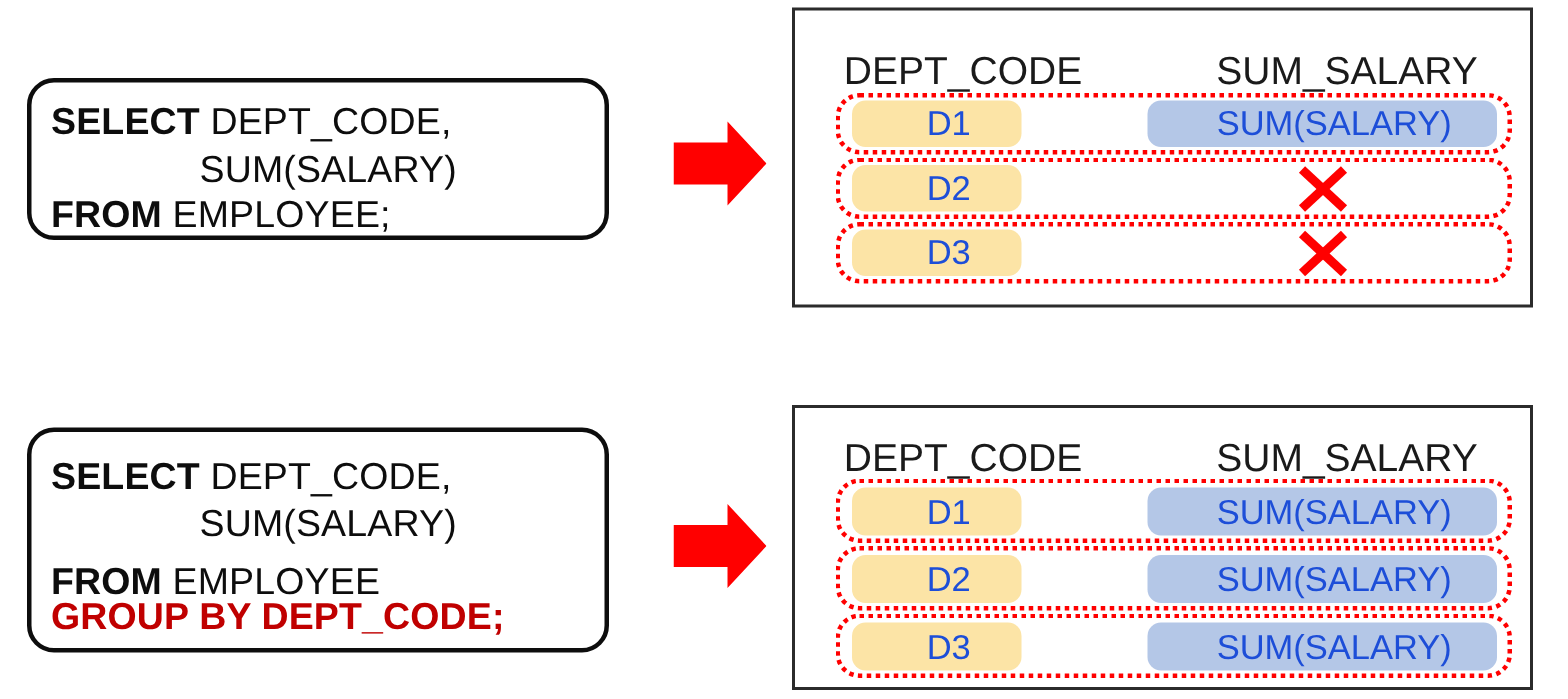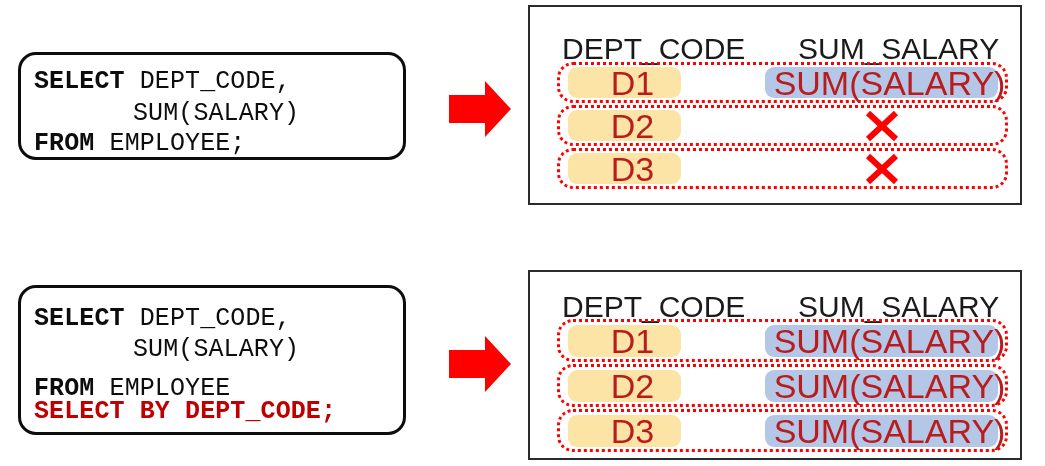--- a/index.html
+++ b/index.html
@@ -28,21 +28,20 @@
     border-radius: 18px;
     background: #ffffff;
   }
   .sql-line {
     position: absolute;
     white-space: pre;
     font-size: 25px;
     line-height: 1;
     color: #0d0d0d;
     letter-spacing: .1px;
-    font-family: Liberation Mono, monospace;
   }
   .kw {
     font-weight: bold;
   }
   .kw-red {
     font-weight: bold;
     color: #C00000;
   }
   .semi-red {
     font-weight: bold;
@@ -65,42 +64,42 @@
 
   
   .result-table {
     position: absolute;
     box-sizing: border-box;
     border: 2px solid #2b2b2b;
     background: #ffffff;
   }
   .col-head {
     position: absolute;
-    font-size: 30px;
+    font-size: 26px;
     color: #1a1a1a;
     white-space: nowrap;
     line-height: 1;
     text-align: center;
   }
   .row-outline {
     position: absolute;
     box-sizing: border-box;
     border: 3px dotted #FF0000;
     border-radius: 16px;
     background: transparent;
   }
   .pill {
     position: absolute;
     box-sizing: border-box;
     border-radius: 9px;
     display: flex;
     align-items: center;
     justify-content: center;
-    font-size: 34px;
-    color: #b91c1c;
+    font-size: 23px;
+    color: #1d4ed8;
     line-height: 1;
     white-space: nowrap;
     padding-left: 16px;
   }
   .pill-dept {
     background: #FCE4A6;
   }
   .pill-sum {
     background: #B4C7E7;
   }
@@ -154,21 +153,21 @@
         <line x1="3" y1="3" x2="31" y2="29" stroke="#FF0000" stroke-width="6" stroke-linecap="butt"></line>
         <line x1="31" y1="3" x2="3" y2="29" stroke="#FF0000" stroke-width="6" stroke-linecap="butt"></line>
       </svg>
     </div>
   </div>
 
   <div class="sql-box" style="left:18px; top:285px; width:388px; height:150px;">
     <div class="sql-line" style="left:13px; top:18px;"><span class="kw">SELECT</span><span> DEPT_CODE,</span></div>
     <div class="sql-line" style="left:112px; top:49px;"><span>SUM(SALARY)</span></div>
     <div class="sql-line" style="left:13px; top:88px;"><span class="kw">FROM</span><span> EMPLOYEE</span></div>
-    <div class="sql-line" style="left:13px; top:111px;"><span class="kw-red">SELECT BY DEPT_CODE</span><span class="semi-red">;</span></div>
+    <div class="sql-line" style="left:13px; top:111px;"><span class="kw-red">GROUP BY DEPT_CODE</span><span class="semi-red">;</span></div>
   </div>
 
   <div class="arrow" style="left:449px; top:335px;">
     <svg width="62" height="58" viewBox="0 0 62 58">
       <polygon points="0,15 36,15 36,1 62,29 36,57 36,43 0,43" fill="#FF0000"></polygon>
     </svg>
   </div>
 
   <div class="result-table" style="left:528px; top:270px; width:494px; height:190px;">
 

